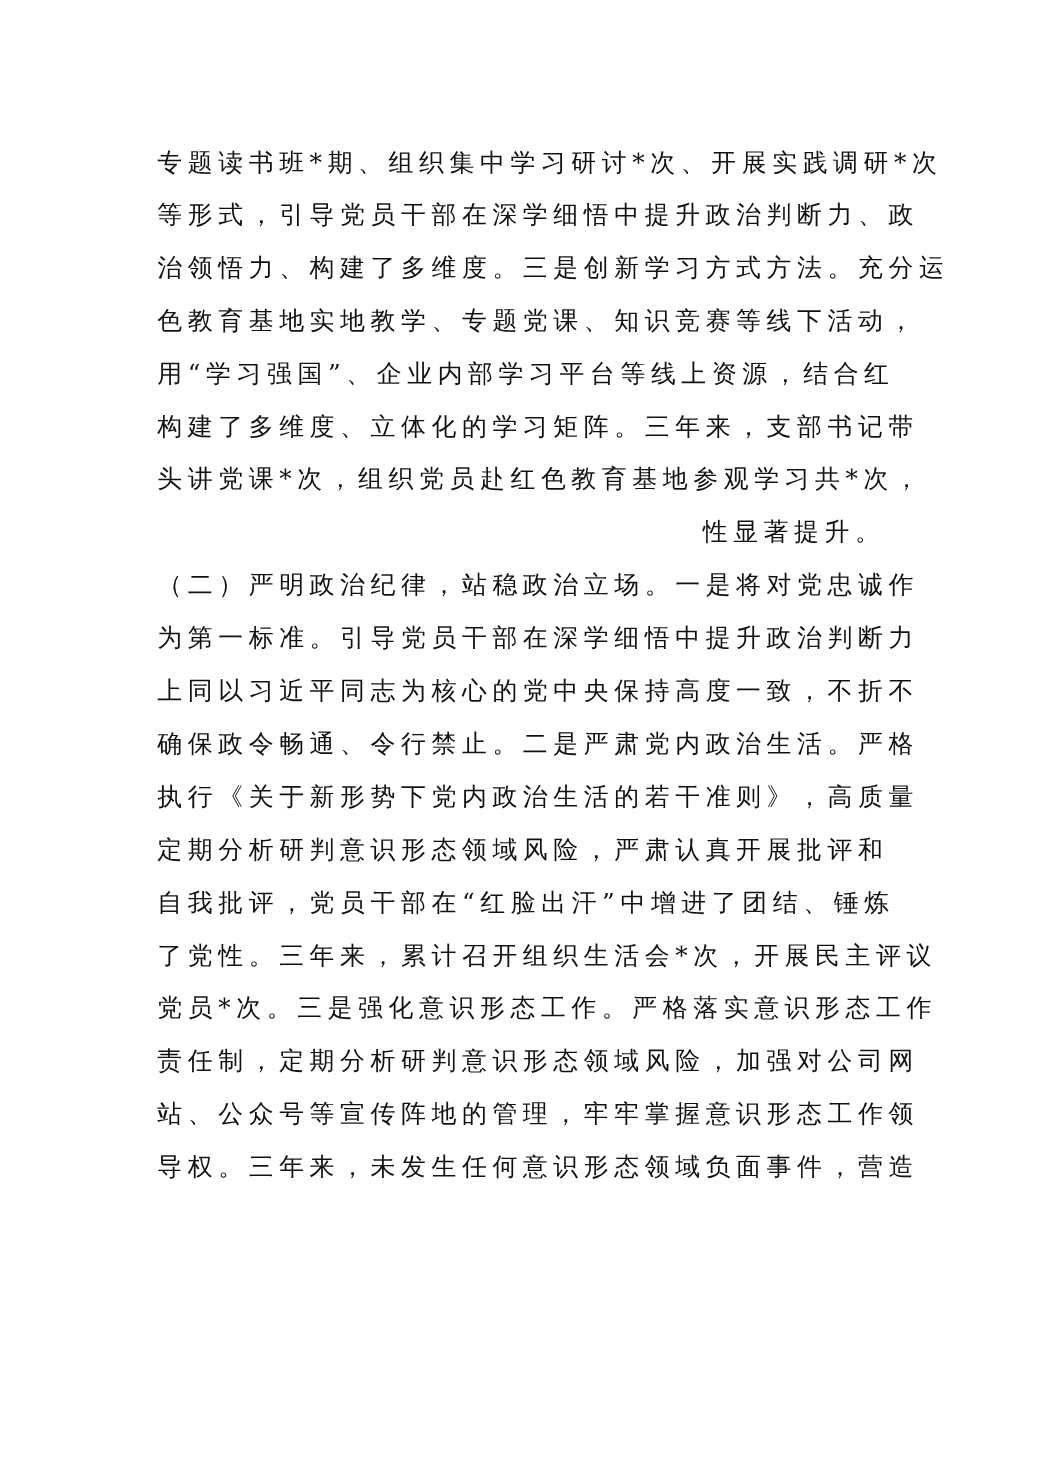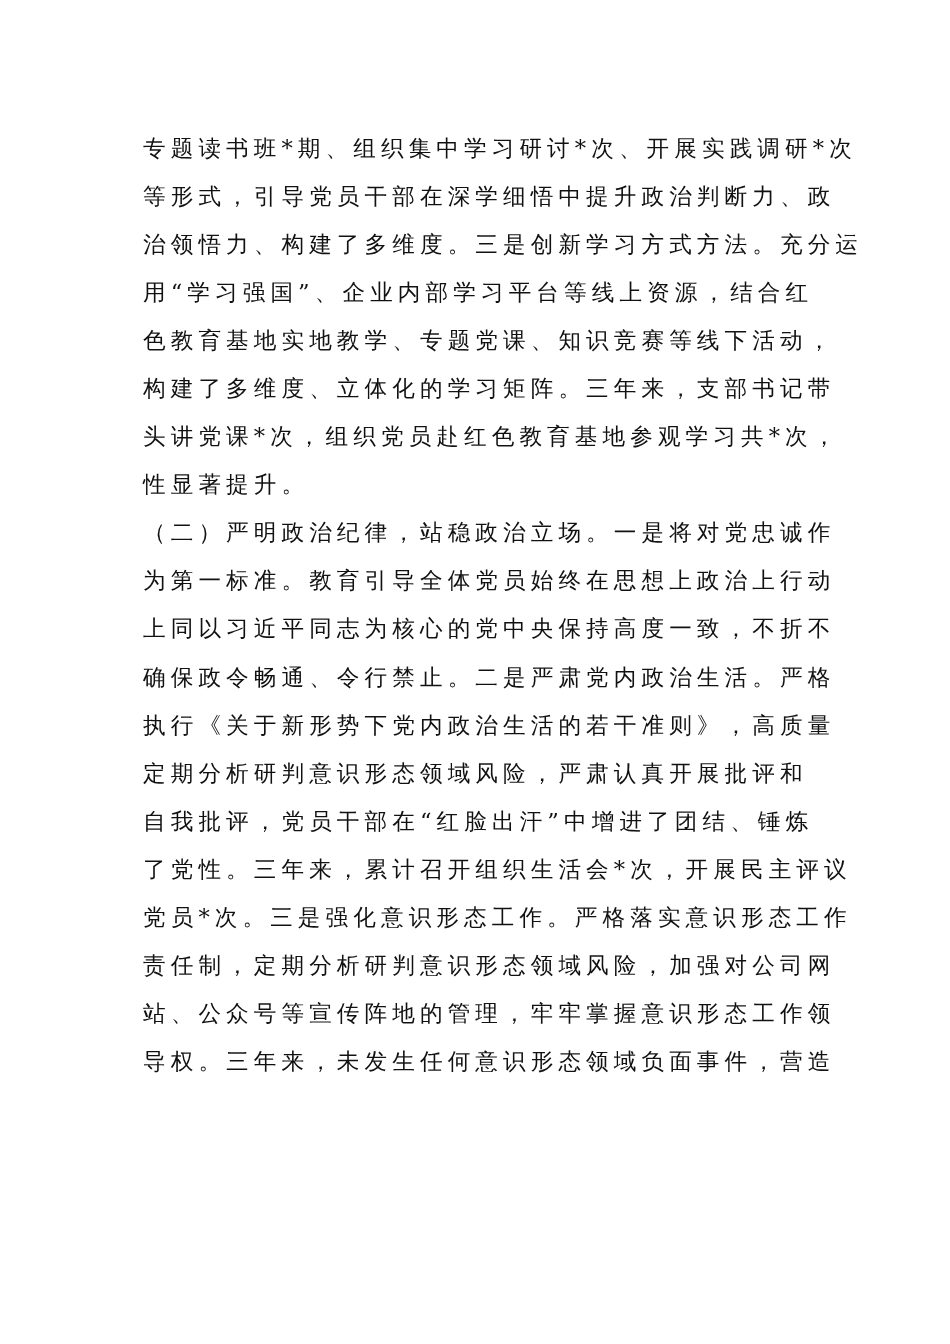--- a/index.html
+++ b/index.html
@@ -29,37 +29,38 @@
       font-family: "DejaVu Serif", "Liberation Serif", serif;
       font-size: 22.6px;
       line-height: 48.05px;
       color: #111111;
       letter-spacing: 5.1px;
     }
     .line {
       display: block;
       white-space: nowrap;
       height: 48.05px;
+      text-align: right;
     }
   </style>
 </head>
 <body>
 
 <div class="page">
   <div class="text-block">
     <span class="line">专题读书班*期、组织集中学习研讨*次、开展实践调研*次</span>
     <span class="line">等形式，引导党员干部在深学细悟中提升政治判断力、政</span>
     <span class="line">治领悟力、构建了多维度。三是创新学习方式方法。充分运</span>
+    <span class="line">色教育基地实地教学、专题党课、知识竞赛等线下活动，</span>
     <span class="line">用“学习强国”、企业内部学习平台等线上资源，结合红</span>
-    <span class="line">色教育基地实地教学、专题党课、知识竞赛等线下活动，</span>
     <span class="line">构建了多维度、立体化的学习矩阵。三年来，支部书记带</span>
     <span class="line">头讲党课*次，组织党员赴红色教育基地参观学习共*次，</span>
     <span class="line">性显著提升。</span>
     <span class="line">（二）严明政治纪律，站稳政治立场。一是将对党忠诚作</span>
-    <span class="line">为第一标准。教育引导全体党员始终在思想上政治上行动</span>
+    <span class="line">为第一标准。引导党员干部在深学细悟中提升政治判断力</span>
     <span class="line">上同以习近平同志为核心的党中央保持高度一致，不折不</span>
     <span class="line">确保政令畅通、令行禁止。二是严肃党内政治生活。严格</span>
     <span class="line">执行《关于新形势下党内政治生活的若干准则》，高质量</span>
     <span class="line">定期分析研判意识形态领域风险，严肃认真开展批评和</span>
     <span class="line">自我批评，党员干部在“红脸出汗”中增进了团结、锤炼</span>
     <span class="line">了党性。三年来，累计召开组织生活会*次，开展民主评议</span>
     <span class="line">党员*次。三是强化意识形态工作。严格落实意识形态工作</span>
     <span class="line">责任制，定期分析研判意识形态领域风险，加强对公司网</span>
     <span class="line">站、公众号等宣传阵地的管理，牢牢掌握意识形态工作领</span>
     <span class="line">导权。三年来，未发生任何意识形态领域负面事件，营造</span>

